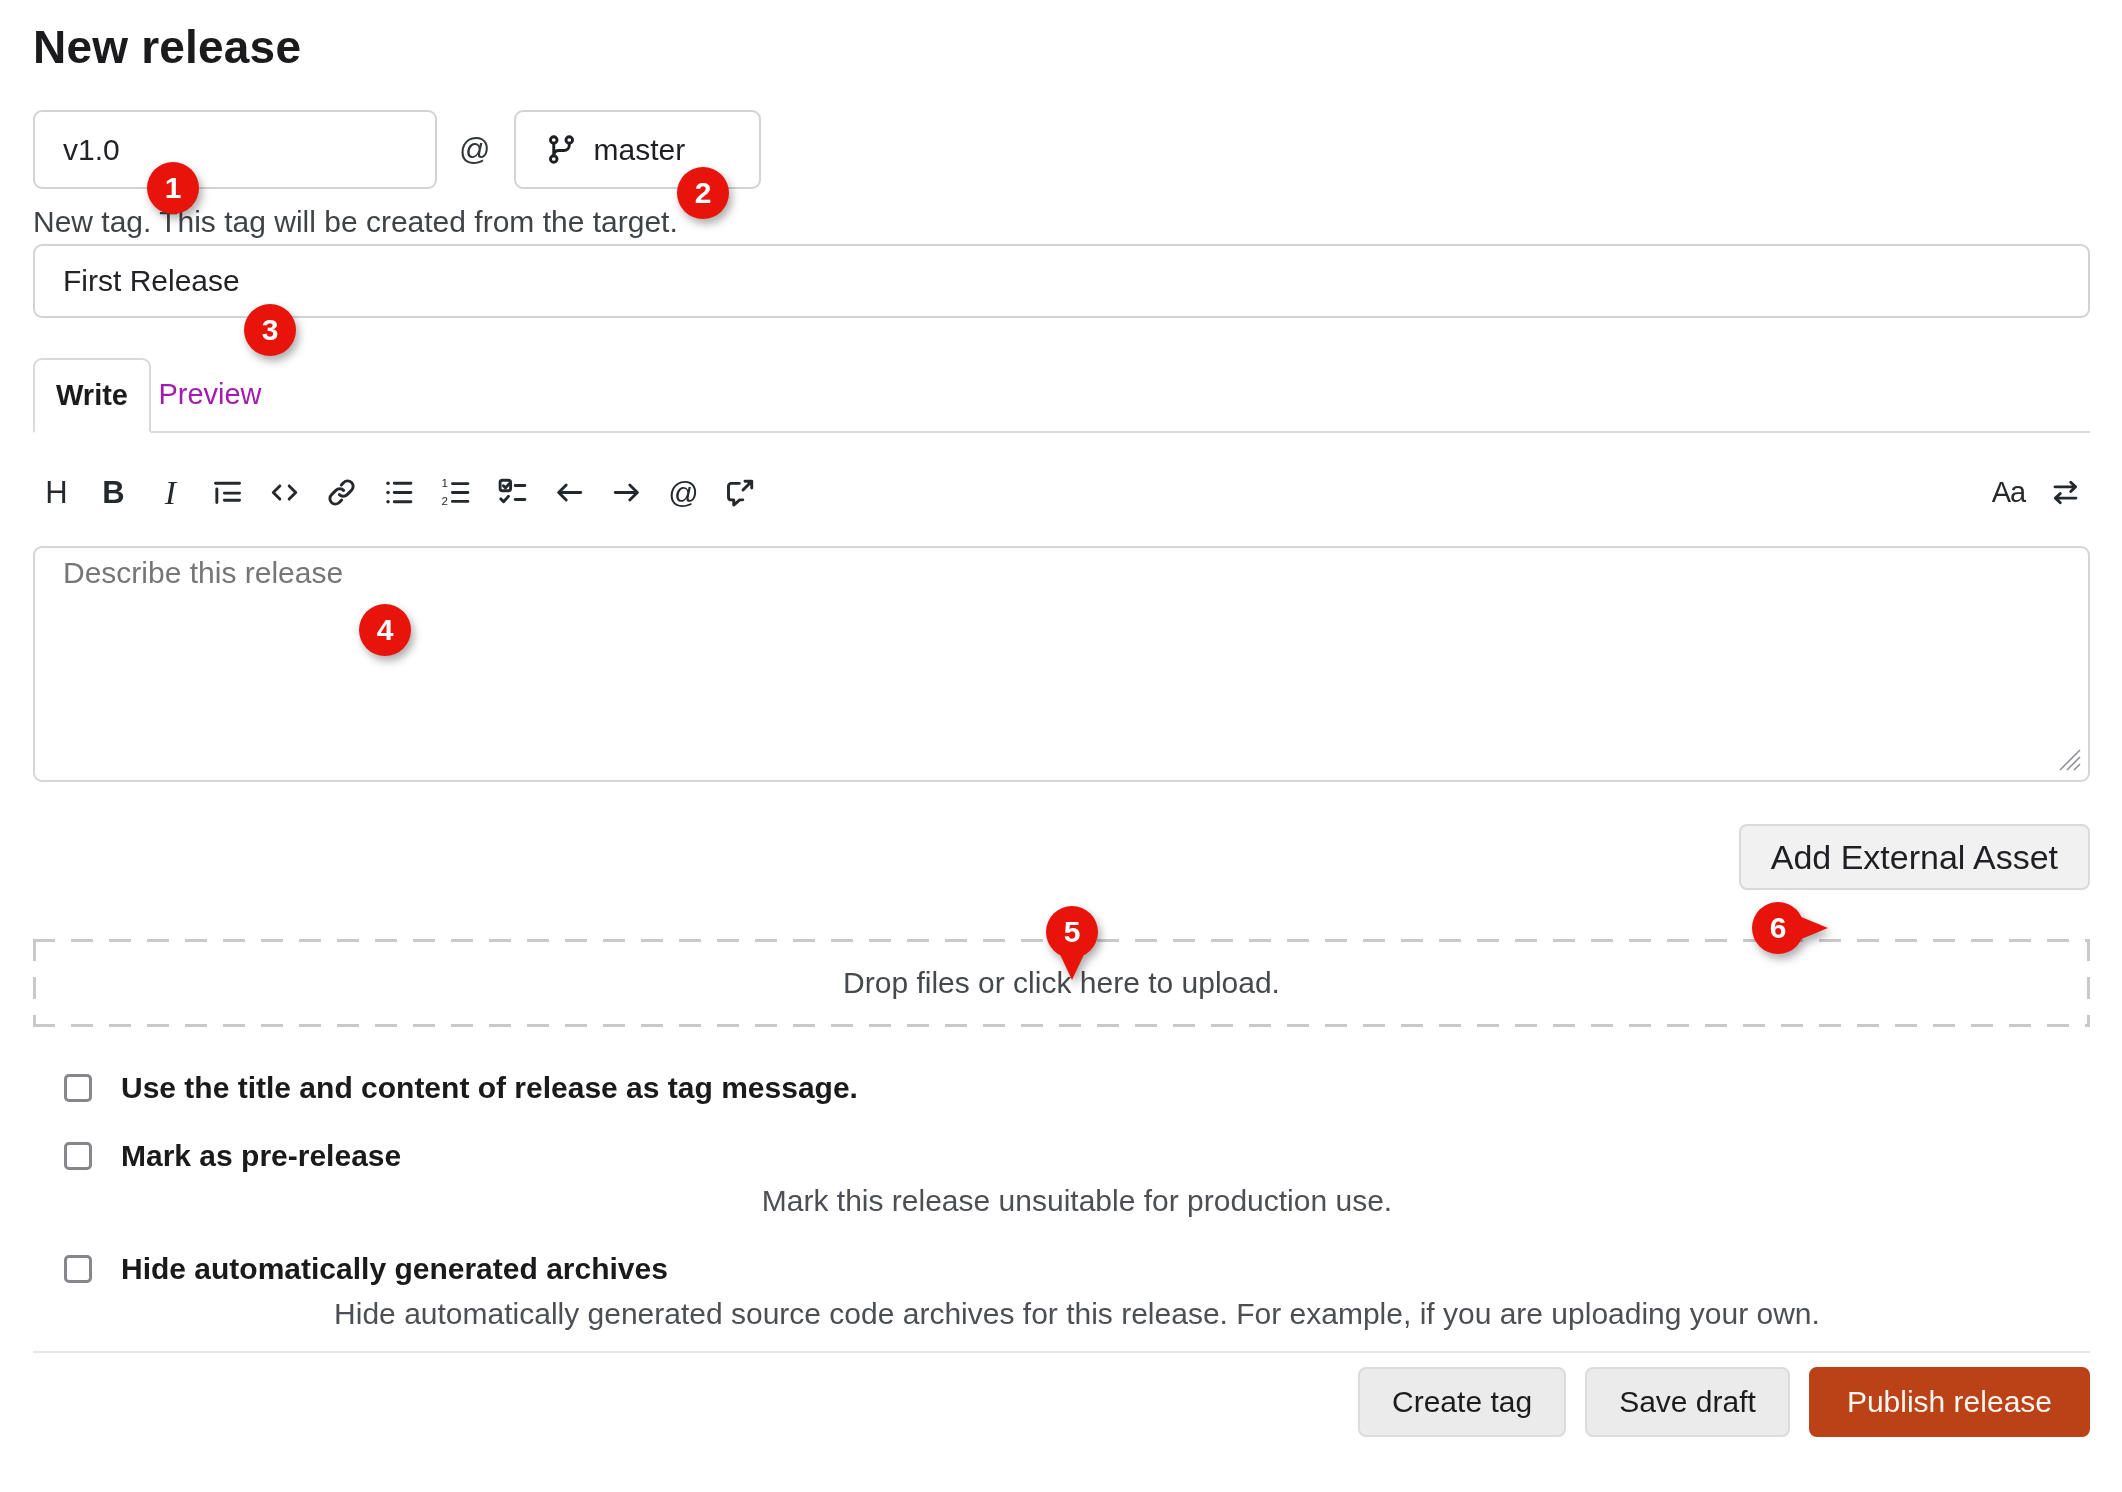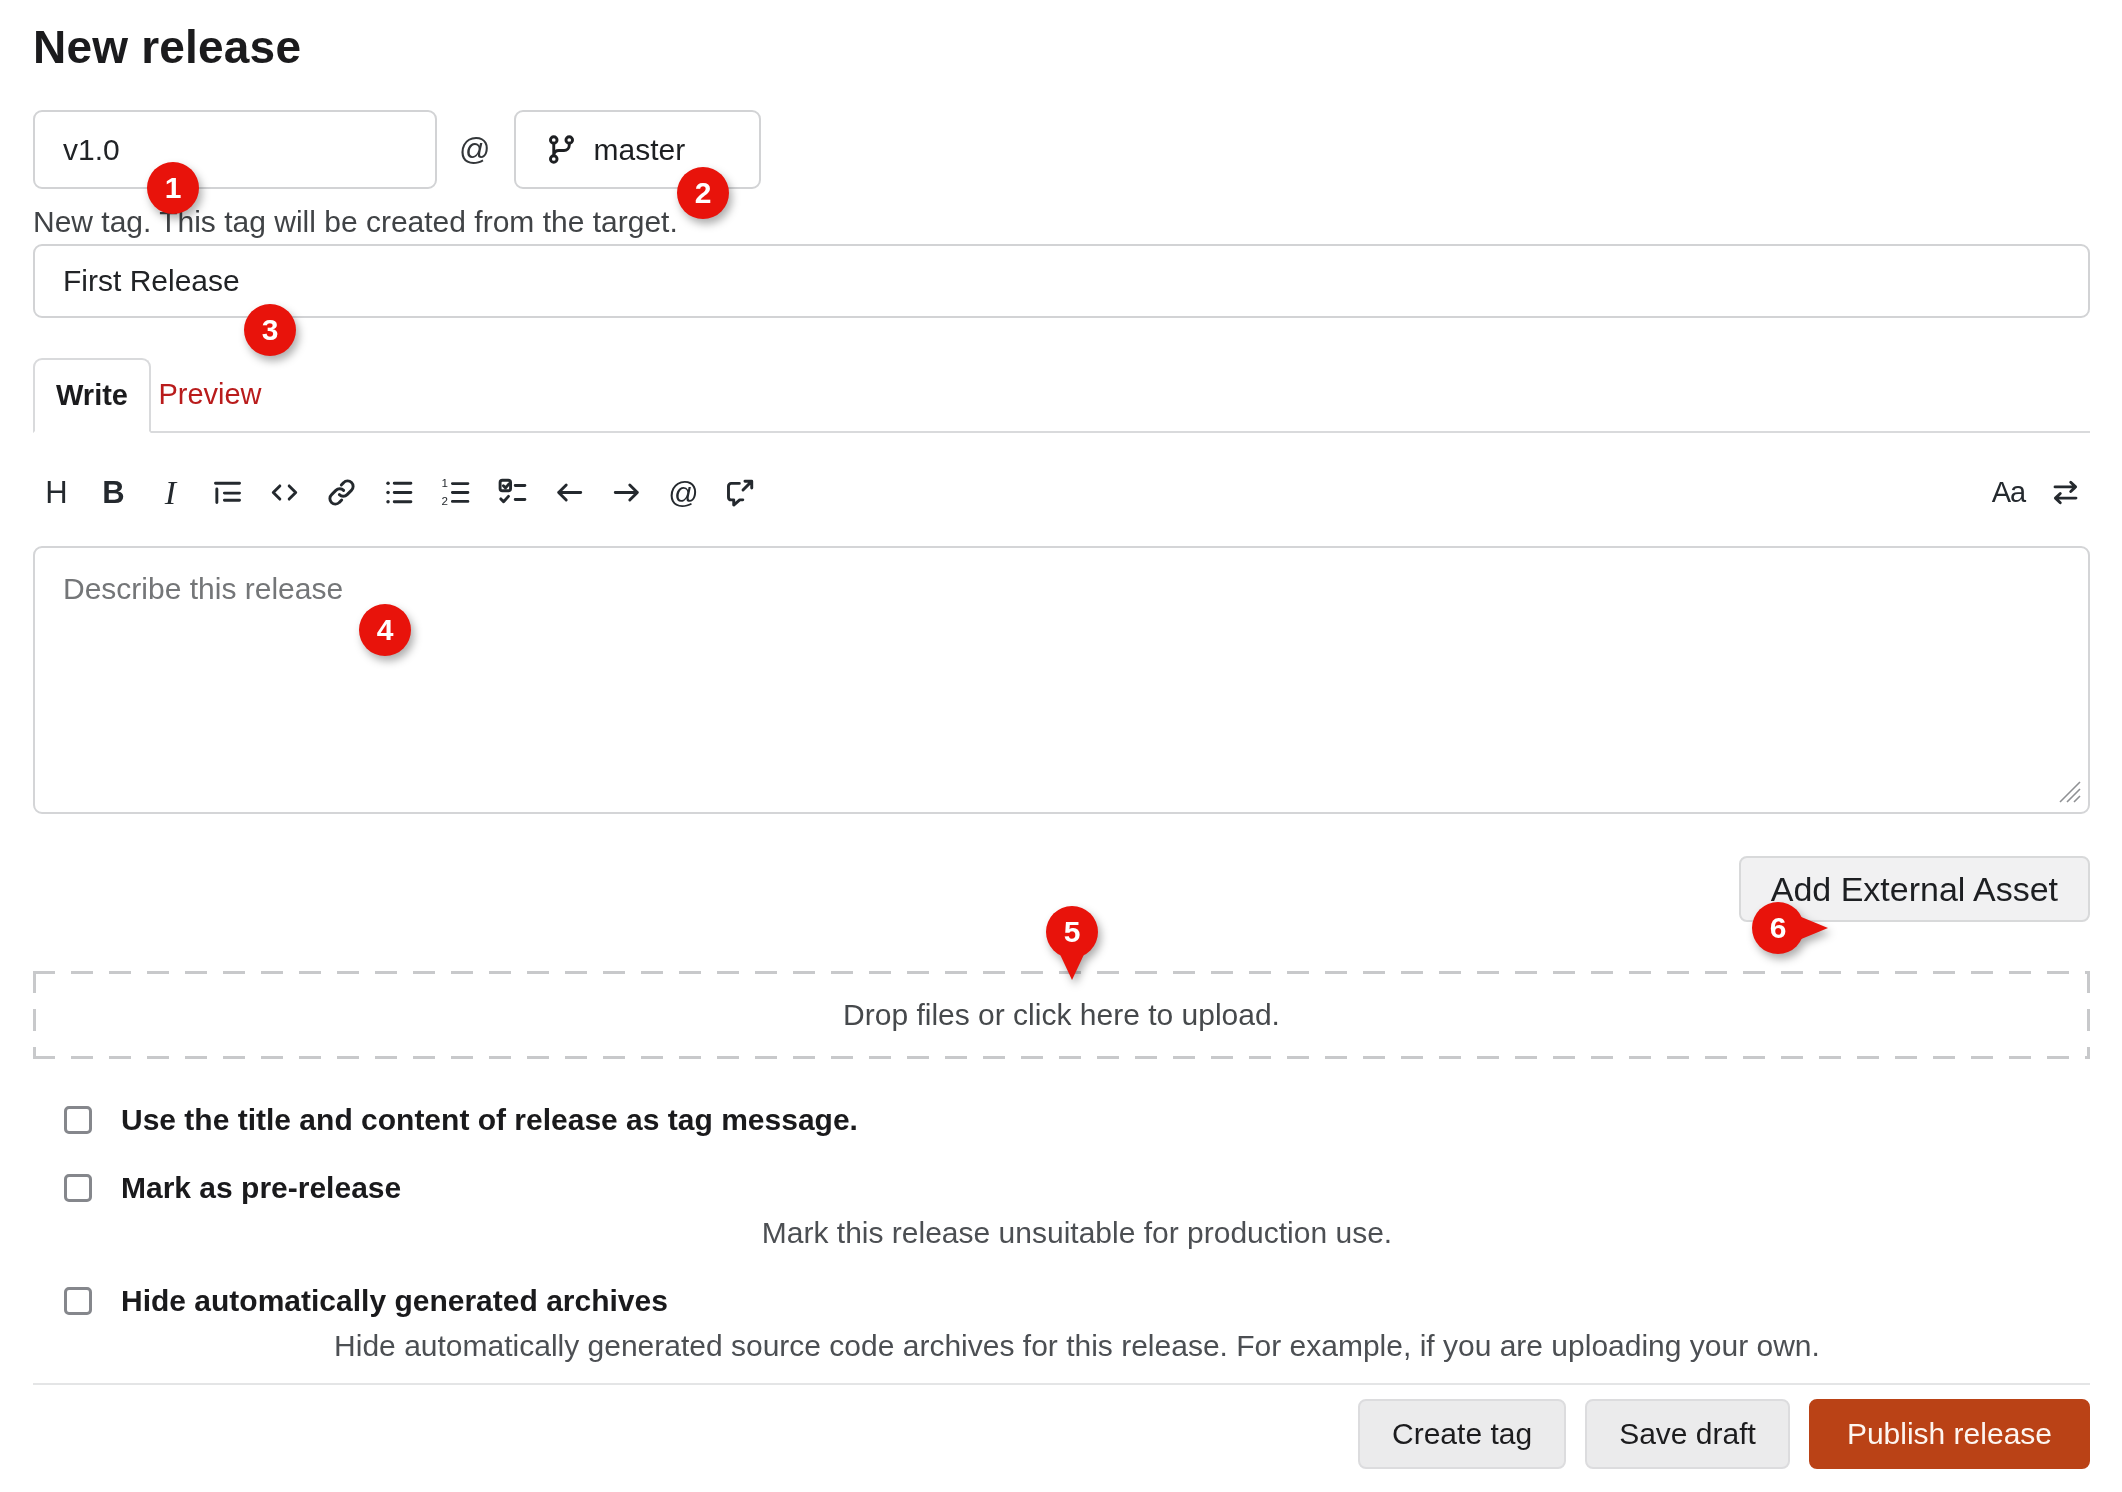--- a/index.html
+++ b/index.html
@@ -21,41 +21,41 @@
   .at-sep { font-size:31px; color:#333639; margin:0 24px 0 22px; }
   .target-btn { display:flex; align-items:center; gap:16px; height:79px; padding:0 30px 0 30px; min-width:247px;
                 background:#fff; border:2px solid #d2d3d5; border-radius:9px; font-size:30px; color:#1d1f22; cursor:pointer; }
   .target-btn svg { width:31px; height:31px; }
 
   .help-text { margin-top:16px; font-size:30px; color:#404346; }
   .title-input { width:100%; height:74px; padding:0 28px; margin-top:5px; }
 
   
   .tabbar { margin-top:40px; display:flex; border-bottom:2px solid #d9dadc; height:75px; align-items:stretch; }
-  .tab { width:118px; display:flex; align-items:center; justify-content:center; font-size:29px; color:#b91c1c; cursor:pointer; }
+  .tab { width:118px; display:flex; align-items:center; justify-content:center; font-size:29px; color:#a21caf; cursor:pointer; }
   .tab.active { background:#fff; border:2px solid #d9dadc; border-bottom:2px solid #ffffff; margin-bottom:-2px;
                 border-radius:9px 9px 0 0; font-weight:700; color:#1b1b1d; }
 
   
   .toolbar { height:113px; display:flex; align-items:center; padding:6px 2px 0 1px; }
   .tbtn { width:45px; height:45px; display:flex; align-items:center; justify-content:center; margin-right:12px;
           color:#24292e; font-size:31px; cursor:pointer; border-radius:6px; }
   .tbtn svg { width:31px; height:31px; stroke:#24292e; stroke-width:1.5; fill:none; stroke-linecap:round; stroke-linejoin:round; }
   .tbtn.b { font-weight:800; }
   .tbtn.i { font-style:italic; font-family:"Liberation Serif", serif; font-size:34px; }
   .tbtn.mention { font-size:30px; }
   .tb-spacer { flex:1; }
   .tbtn.fontsize { font-size:29px; letter-spacing:-1px; }
   .tbtn:last-child { margin-right:0; }
 
   
   .textarea-wrap { position:relative; }
   textarea.describe {
-    width:100%; height:268px; border:2px solid #d4d5d7; border-radius:9px; resize:none;
-    padding:24px 28px; font-size:30px; color:#212326; font-family:"Liberation Sans", sans-serif; display:block;
+    width:100%; height:236px; border:2px solid #d4d5d7; border-radius:9px; resize:none;
+    padding:8px 28px; font-size:30px; color:#212326; font-family:"Liberation Sans", sans-serif; display:block;
   }
   textarea.describe::placeholder { color:#747678; opacity:1; }
   .resize-handle { position:absolute; right:7px; bottom:9px; width:26px; height:26px; cursor:nwse-resize; }
   .resize-handle svg { width:26px; height:26px; stroke:#8f9194; stroke-width:1.6; }
 
   
   .asset-row { margin-top:42px; display:flex; justify-content:flex-end; }
   .add-external-btn { height:66px; padding:0 30px; background:#f1f1f2; border:2px solid #d8d9da; border-radius:8px;
                       font-size:34px; color:#1d1f22; cursor:pointer; font-family:"Liberation Sans", sans-serif; }
   .dropzone { margin-top:49px; height:88px; display:flex; align-items:center; justify-content:center;

